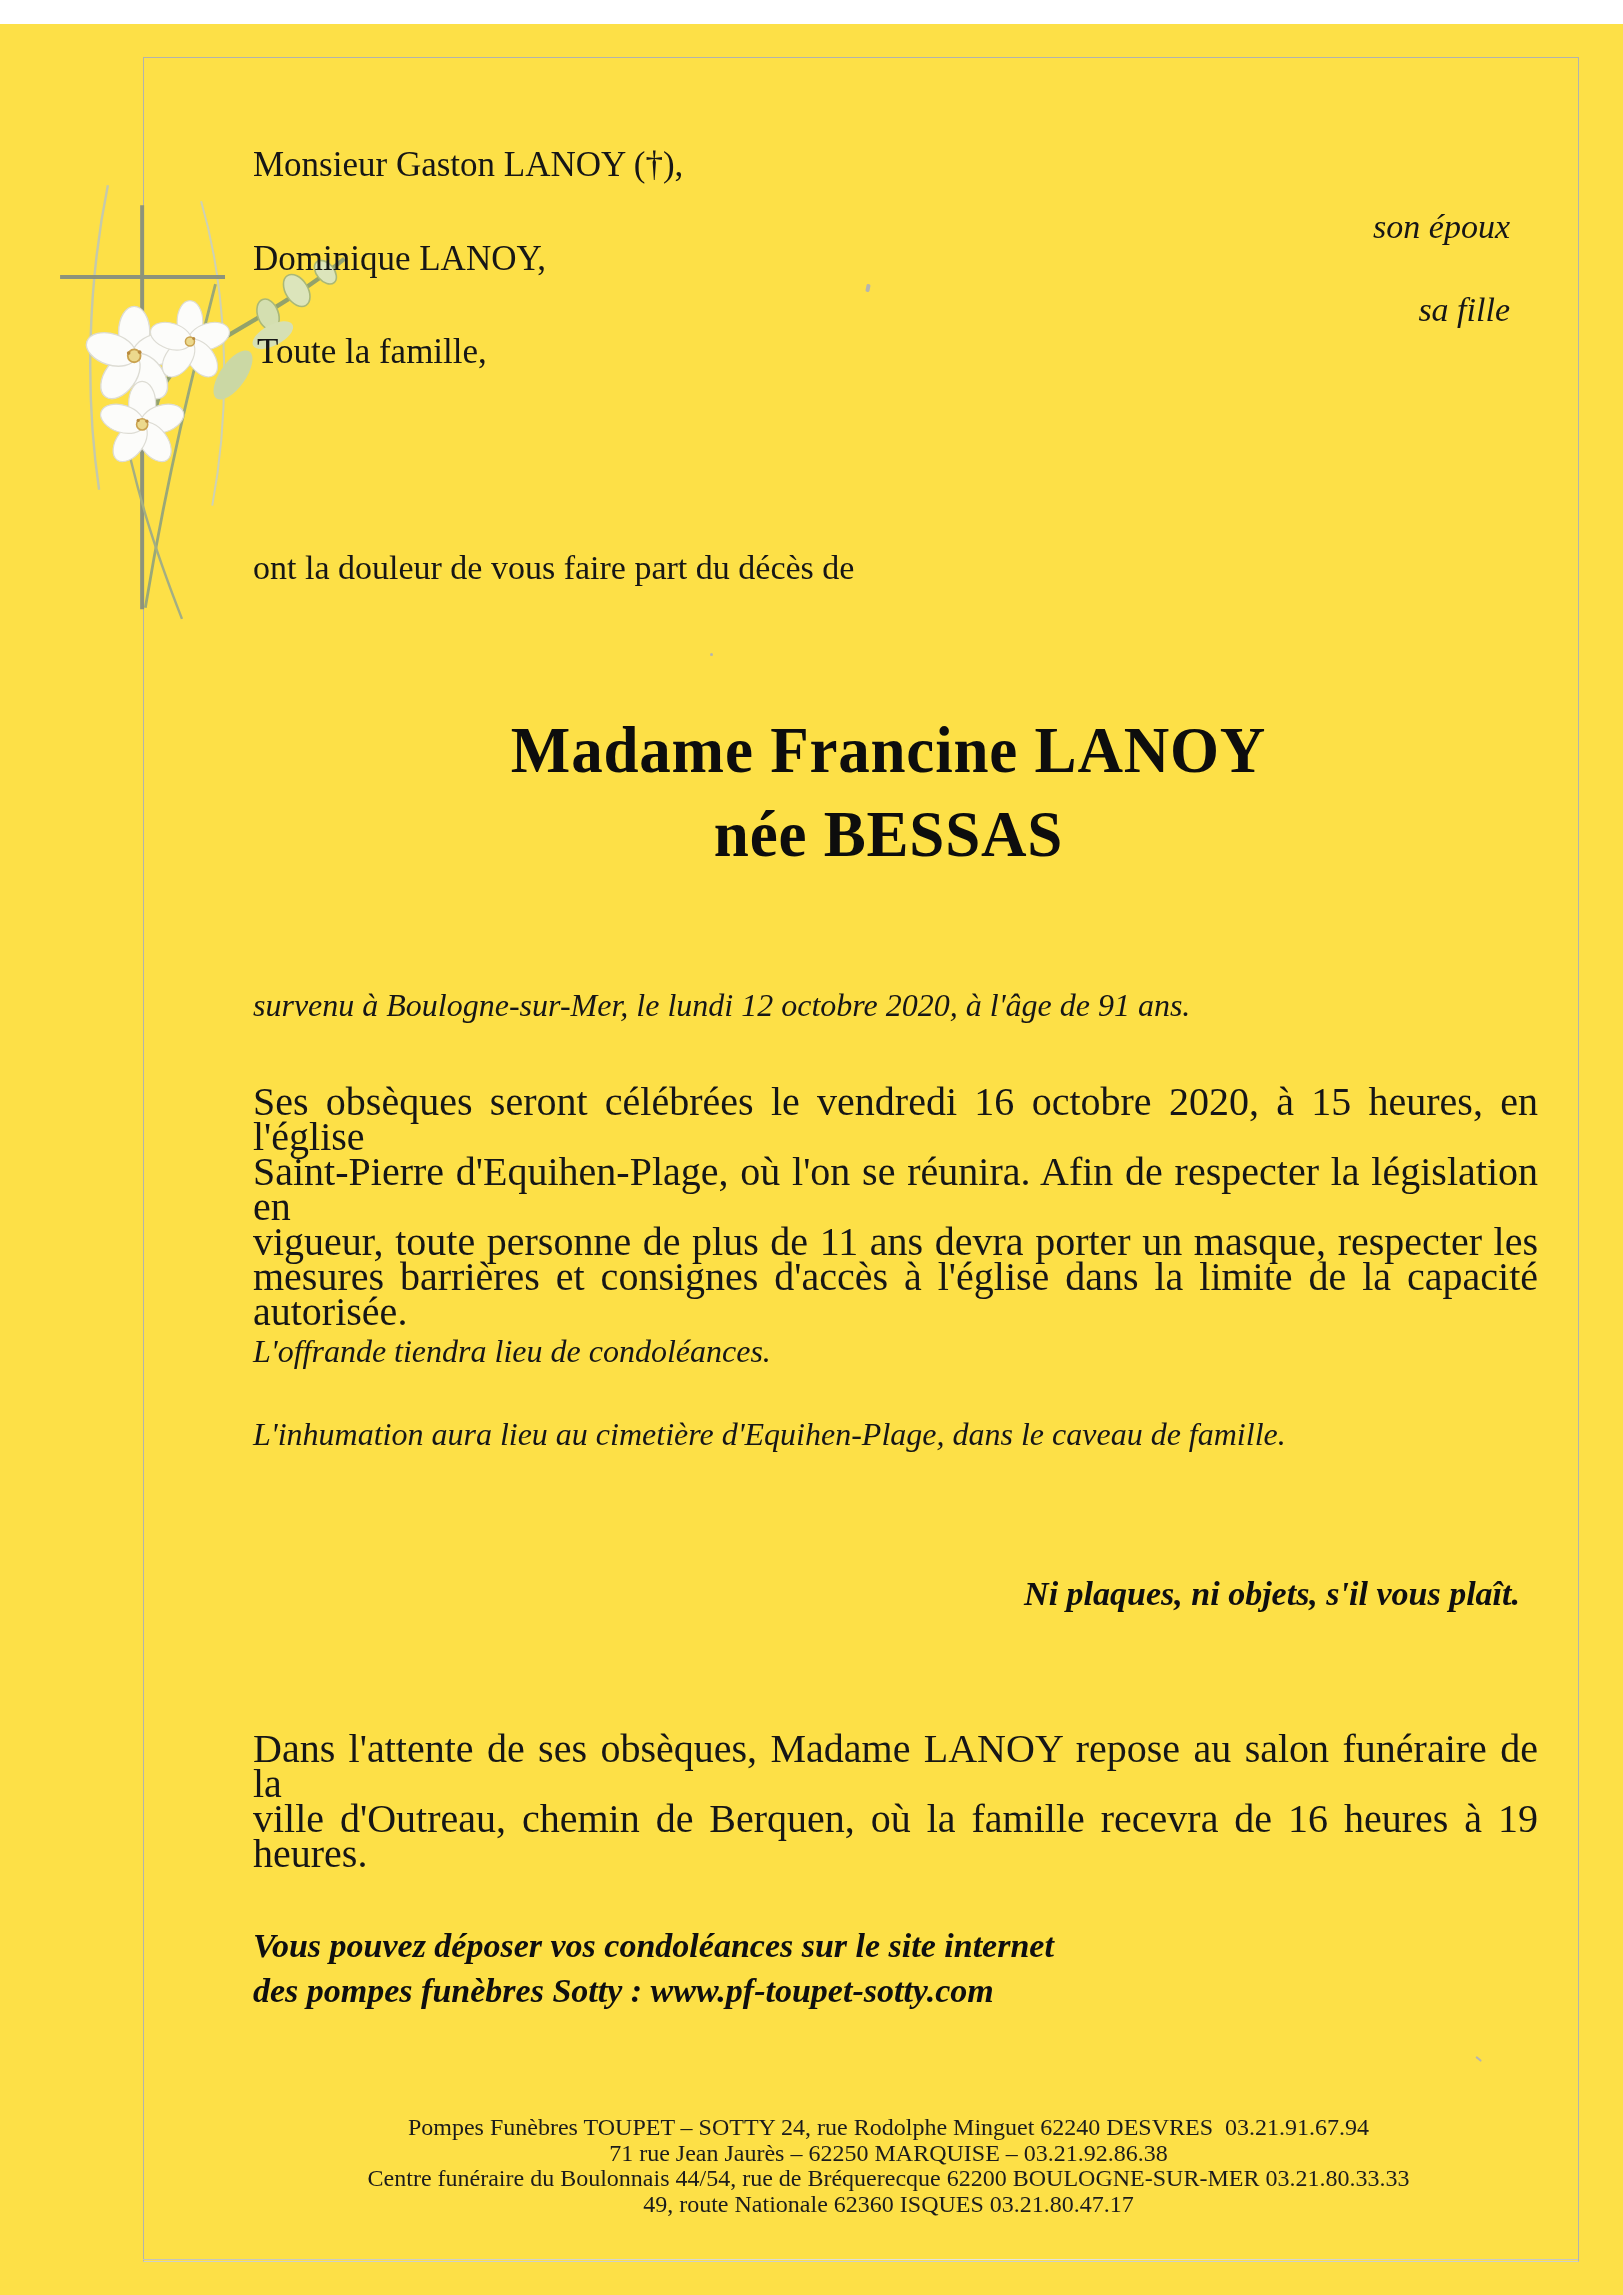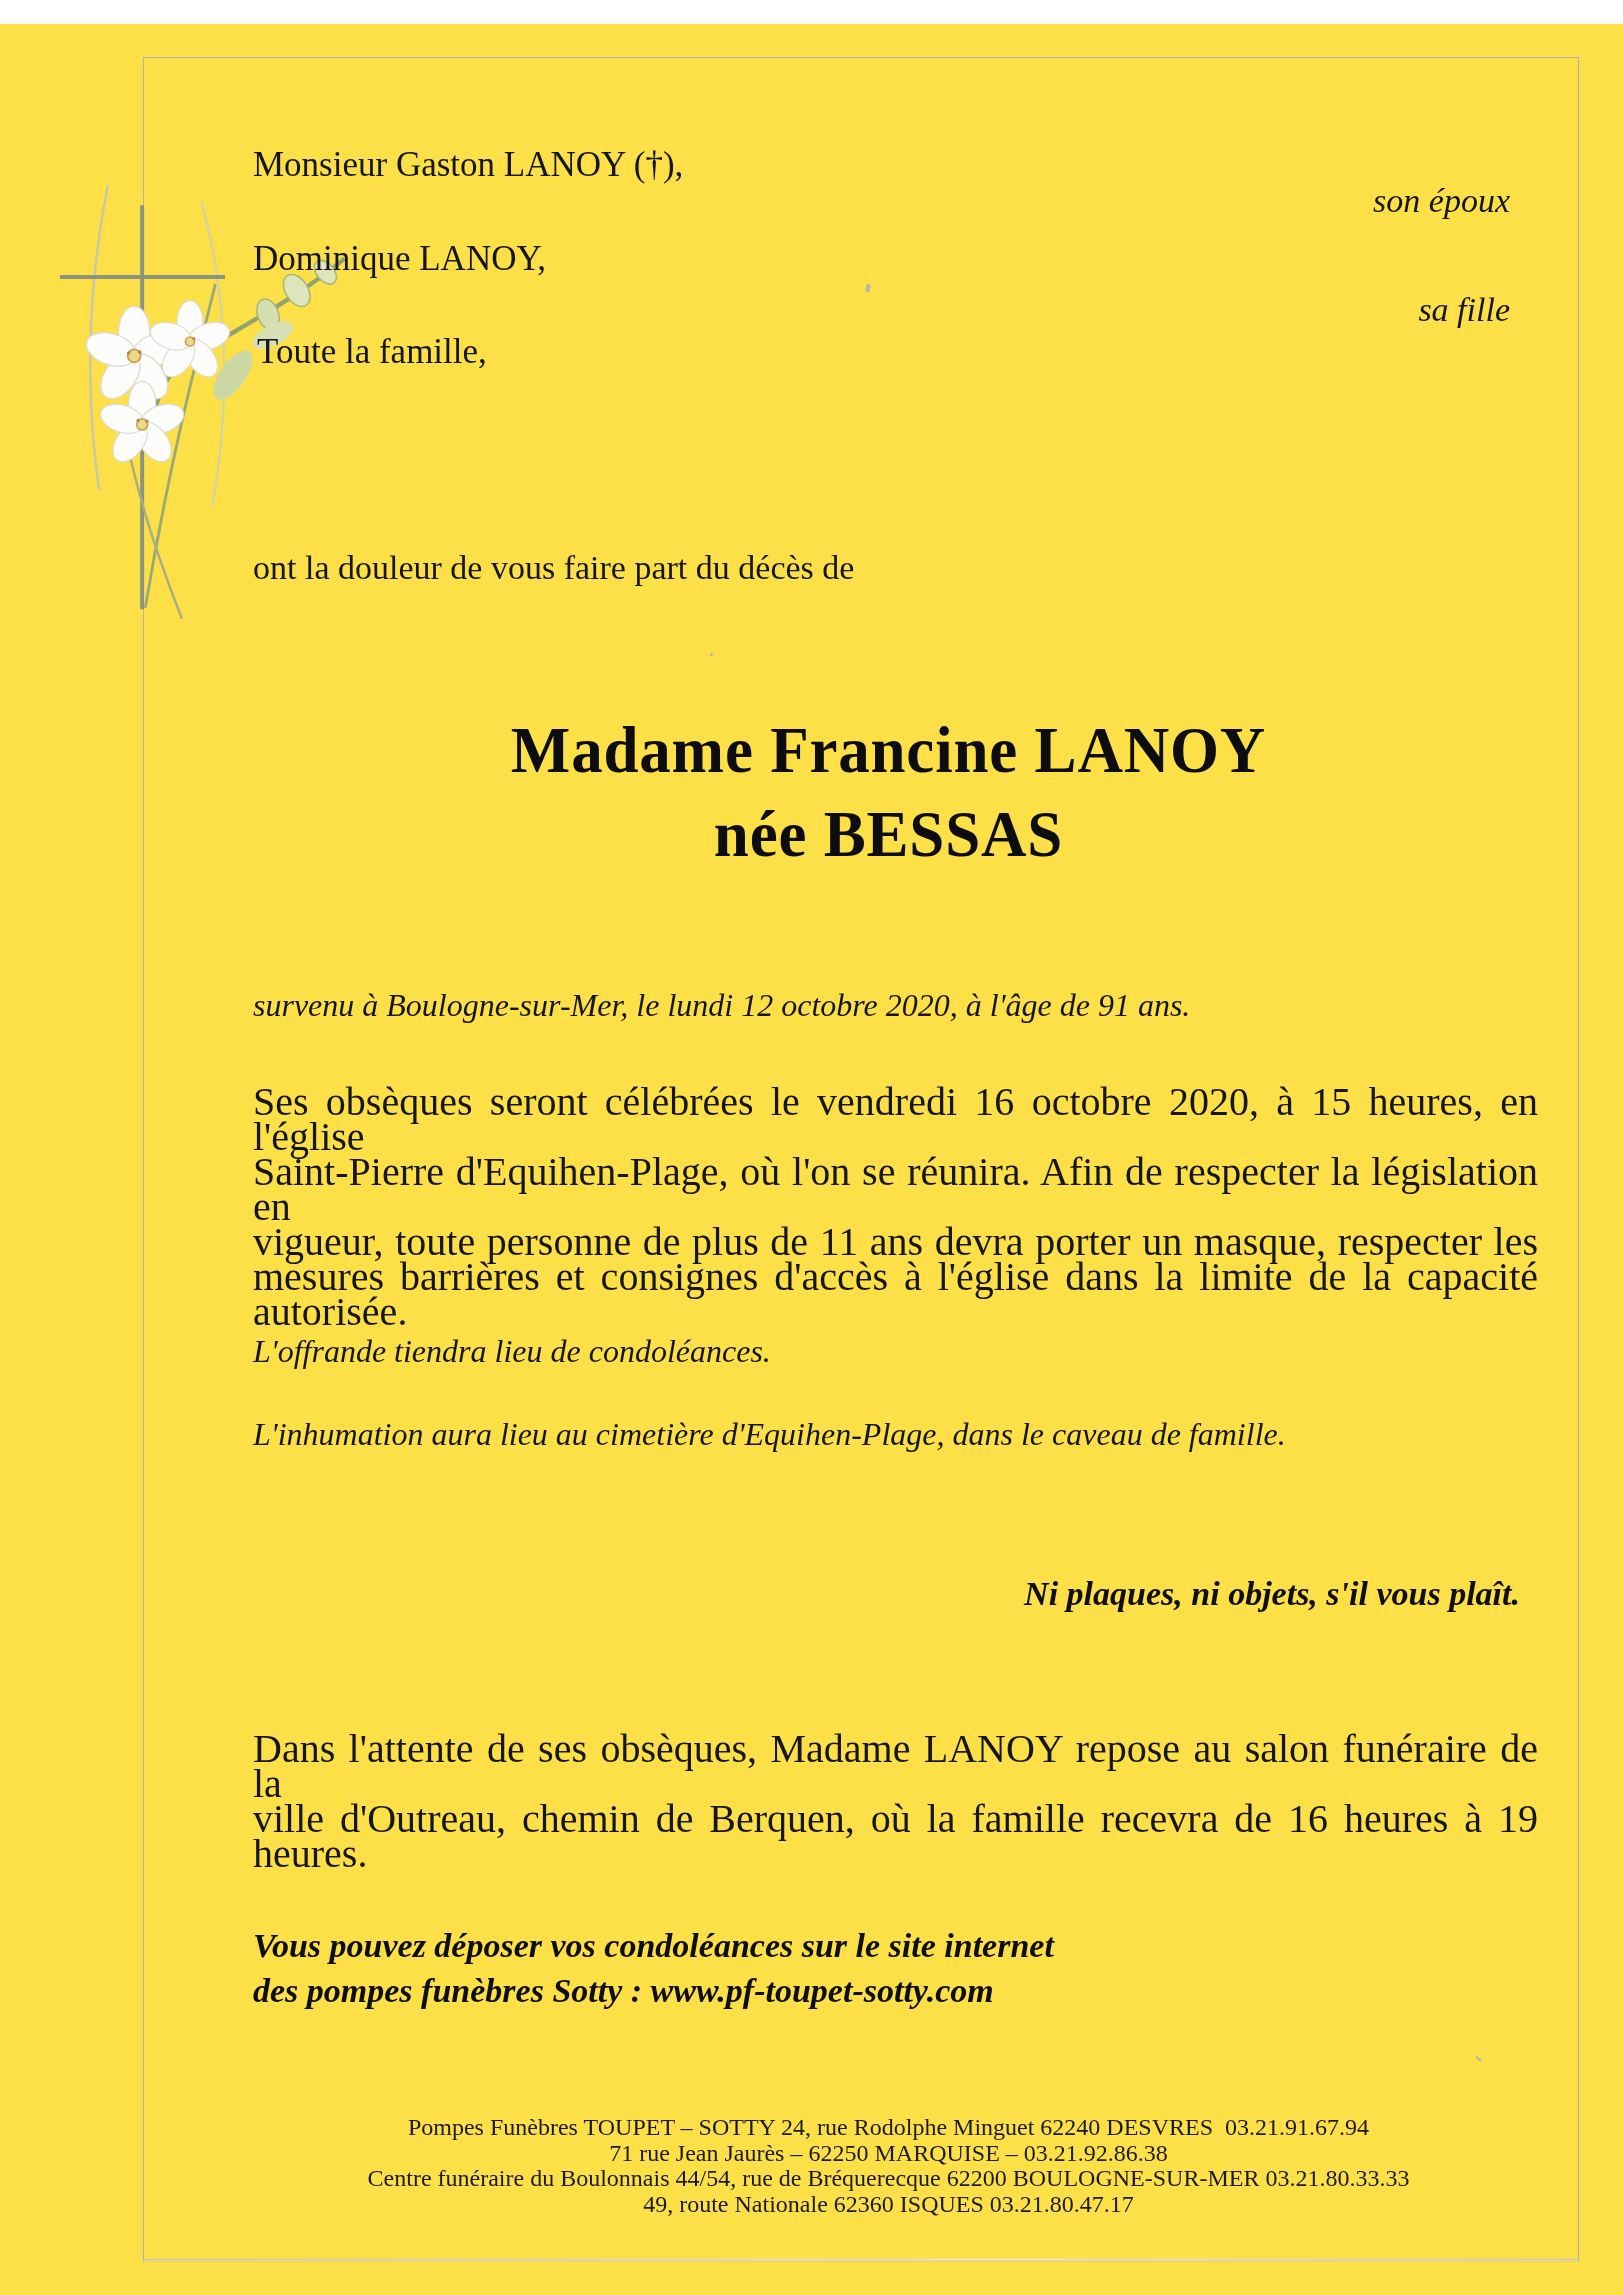--- a/index.html
+++ b/index.html
@@ -107,21 +107,21 @@
         <ellipse cx="-15" cy="22" rx="17" ry="28" transform="rotate(216 -15 22)" fill="#fcfcfa" stroke="#dddcd4" stroke-width="1.5"></ellipse>
         <ellipse cx="-25" cy="-7" rx="17" ry="28" transform="rotate(288 -25 -7)" fill="#fcfcfa" stroke="#dddcd4" stroke-width="1.5"></ellipse>
         <circle cx="0" cy="0" r="7" fill="#ecd98d" stroke="#caa24f" stroke-width="2"></circle>
         <circle cx="6" cy="-4" r="2" fill="#b98a3e"></circle>
           <circle cx="-5" cy="-5" r="2" fill="#b98a3e"></circle>
       </g>
     </svg>
   </div>
 
   <div class="txt mourner" style="left:253px;top:122px;">Monsieur Gaston LANOY (†),</div>
-  <div class="txt relation" style="right:114px;top:158px;">son époux</div>
+  <div class="txt relation" style="right:114px;top:184px;">son époux</div>
   <div class="txt mourner" style="left:253px;top:216px;">Dominique LANOY,</div>
   <div class="txt relation" style="right:114px;top:267px;">sa fille</div>
   <div class="txt mourner" style="left:257px;top:309px;">Toute la famille,</div>
 
   <div class="txt announce" style="left:253px;top:525px;">ont la douleur de vous faire part du décès de</div>
 
   <div class="title-line" style="top:690px;">Madame Francine LANOY</div>
   <div class="title-line" style="top:774px;">née BESSAS</div>
 
   <div class="txt bodyline" style="left:253px;top:964px;">survenu à Boulogne-sur-Mer, le lundi 12 octobre 2020, à l'âge de 91 ans.</div>

